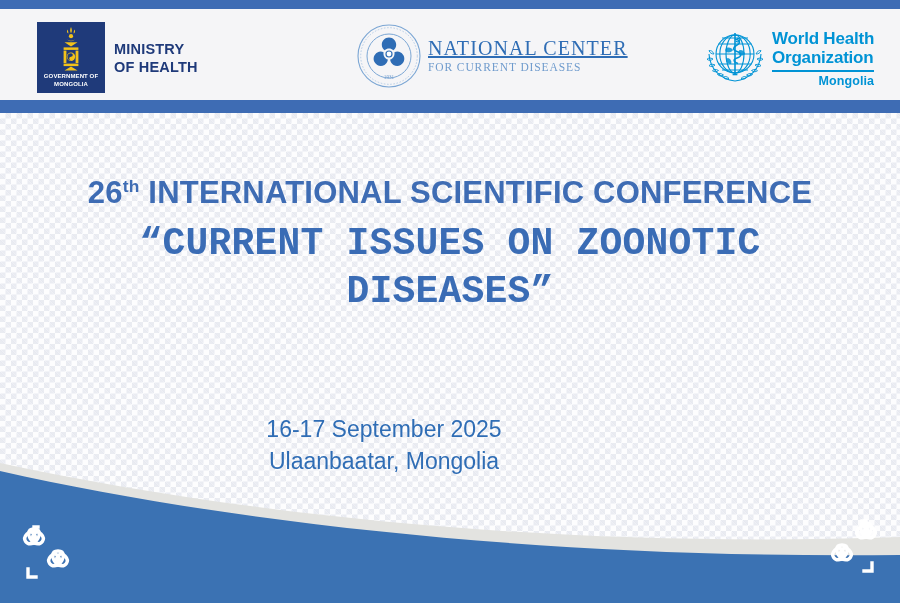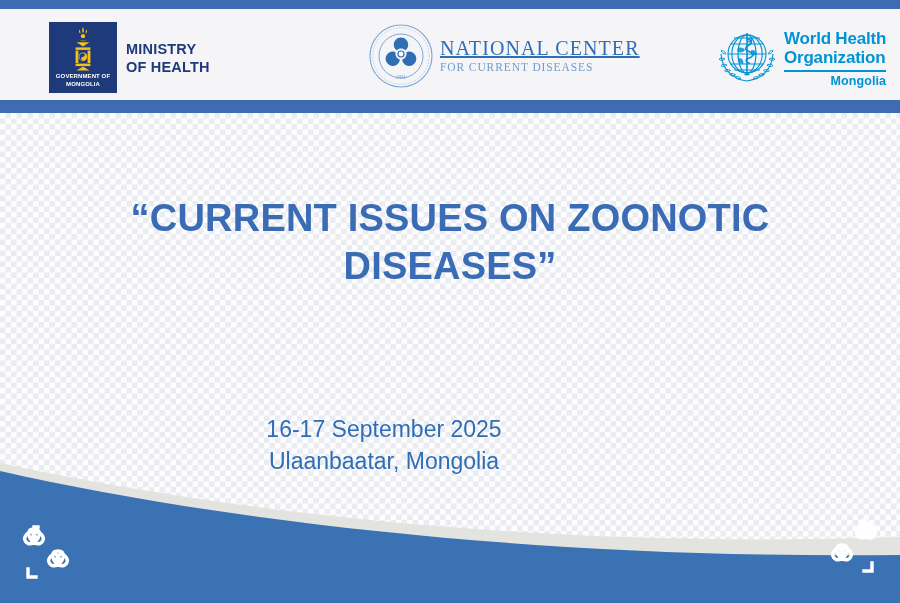--- a/index.html
+++ b/index.html
@@ -39,21 +39,21 @@
   }
   .header-sep {
     position: absolute;
     left: 0; top: 100px;
     width: 900px; height: 13px;
     background: #3e6cb4;
   }
 
   .logo-row {
     position: absolute;
-    left: 16px; top: 9px;
+    left: 4px; top: 9px;
     width: 728px; height: 91px;
   }
 
   
   .logo-moh {
     position: absolute;
     left: 33px; top: 13px;
     display: flex;
     align-items: center;
     gap: 9px;
@@ -176,22 +176,23 @@
     font-size: .56em;
     vertical-align: super;
     line-height: 0;
   }
   .title-main {
     color: #3a6cb5;
     font-size: 38px;
     font-weight: bold;
     line-height: 48px;
     letter-spacing: .2px;
-    margin-top: 19px;
+    margin-top: 9px;
     padding: 0 55px;
+    font-family: Liberation Mono, monospace;
   }
 
   .event-meta {
     position: absolute;
     left: 0; top: 413px;
     width: 768px;
     text-align: center;
     color: #2f6db5;
     font-size: 23px;
     line-height: 32px;
@@ -331,20 +332,21 @@
         <div class="who-country">Mongolia</div>
       </div>
     </div>
   </div>
 
   <div class="header-sep"></div>
 
   <div class="body-area"></div>
 
   <div class="title-block">
+    <div class="title-line1"><span>26</span><sup>th</sup><span> INTERNATIONAL SCIENTIFIC CONFERENCE</span></div>
     <div class="title-main">“CURRENT ISSUES ON ZOONOTIC DISEASES”</div>
   </div>
 
   <div class="event-meta">
     <div>16-17 September 2025</div>
     <div>Ulaanbaatar, Mongolia</div>
   </div>
 
   <svg class="wave" viewBox="0 0 900 140" preserveAspectRatio="none">
     <path d="M0 0 C 240 52, 560 86, 900 74 L900 140 L0 140 Z" fill="#e3e3e0"></path>

